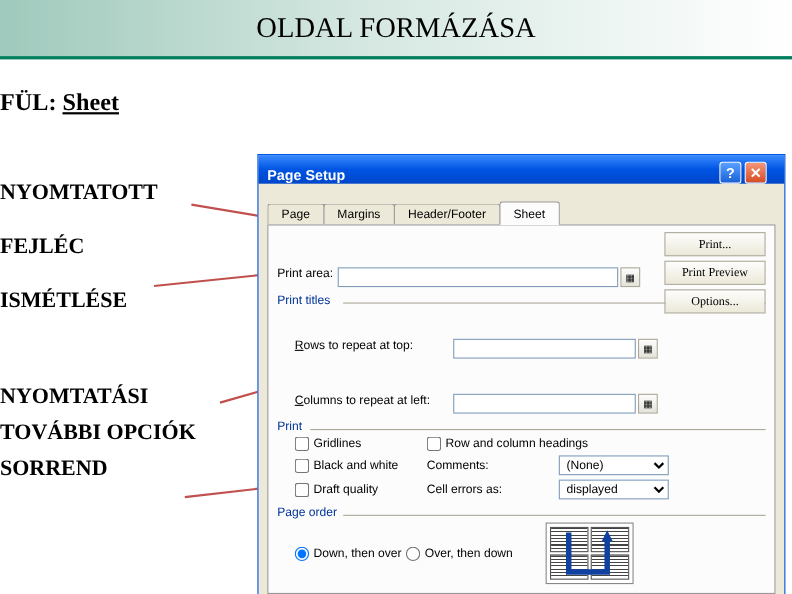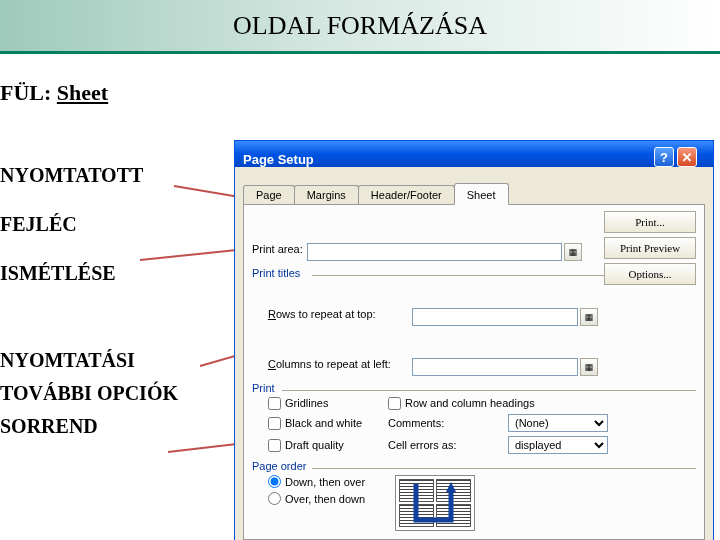--- a/index.html
+++ b/index.html
@@ -39,21 +39,21 @@
   .grp-line { border-top: 1px solid #aca899; margin-left: 60px; margin-top: -8px; margin-bottom: 6px; }
   
   .indent { margin-left: 16px; }
   
   .print-grid { display: grid; grid-template-columns: 120px 120px 1fr; row-gap: 4px; align-items: center; margin-top: 2px; }
   .chk { display: flex; align-items: flex-start; gap: 4px; }
   .chk input { width: 13px; height: 13px; }
   .sel { height: 18px; border: 1px solid #7f9db9; background: #fff; font-size: 11px; padding: 0 2px; width: 100px; }
   
   .order-row { display: flex; gap: 30px; margin-top: 4px; }
-  .radios { display: flex; flex-direction: column; gap: 4px; margin-left: 16px; }
+  .radios { display: flex; flex-direction: row; gap: 4px; margin-left: 16px; }
   .rad { display: flex; align-items: center; gap: 4px; }
   .rad input { width: 13px; height: 13px; }
   
   .order-preview { width: 80px; height: 56px; border: 1px solid #888; background: #fff; display: grid; grid-template-columns: 1fr 1fr; grid-template-rows: 1fr 1fr; gap: 2px; padding: 3px; position: relative; }
   .order-preview .pg { border: 1px solid #555; background: repeating-linear-gradient(#444 0 1px, transparent 1px 3px); }
   .order-preview svg { position: absolute; left: 0; top: 0; }
   
   .side-btns { position: absolute; right: 8px; top: 6px; display: flex; flex-direction: column; gap: 4px; }
   .btn { width: 92px; height: 22px; border: 1px solid #aca899; background: linear-gradient(#fdfdfd,#ece9d8); font-size: 11px; font-family: Tahoma; cursor: pointer; }
   

